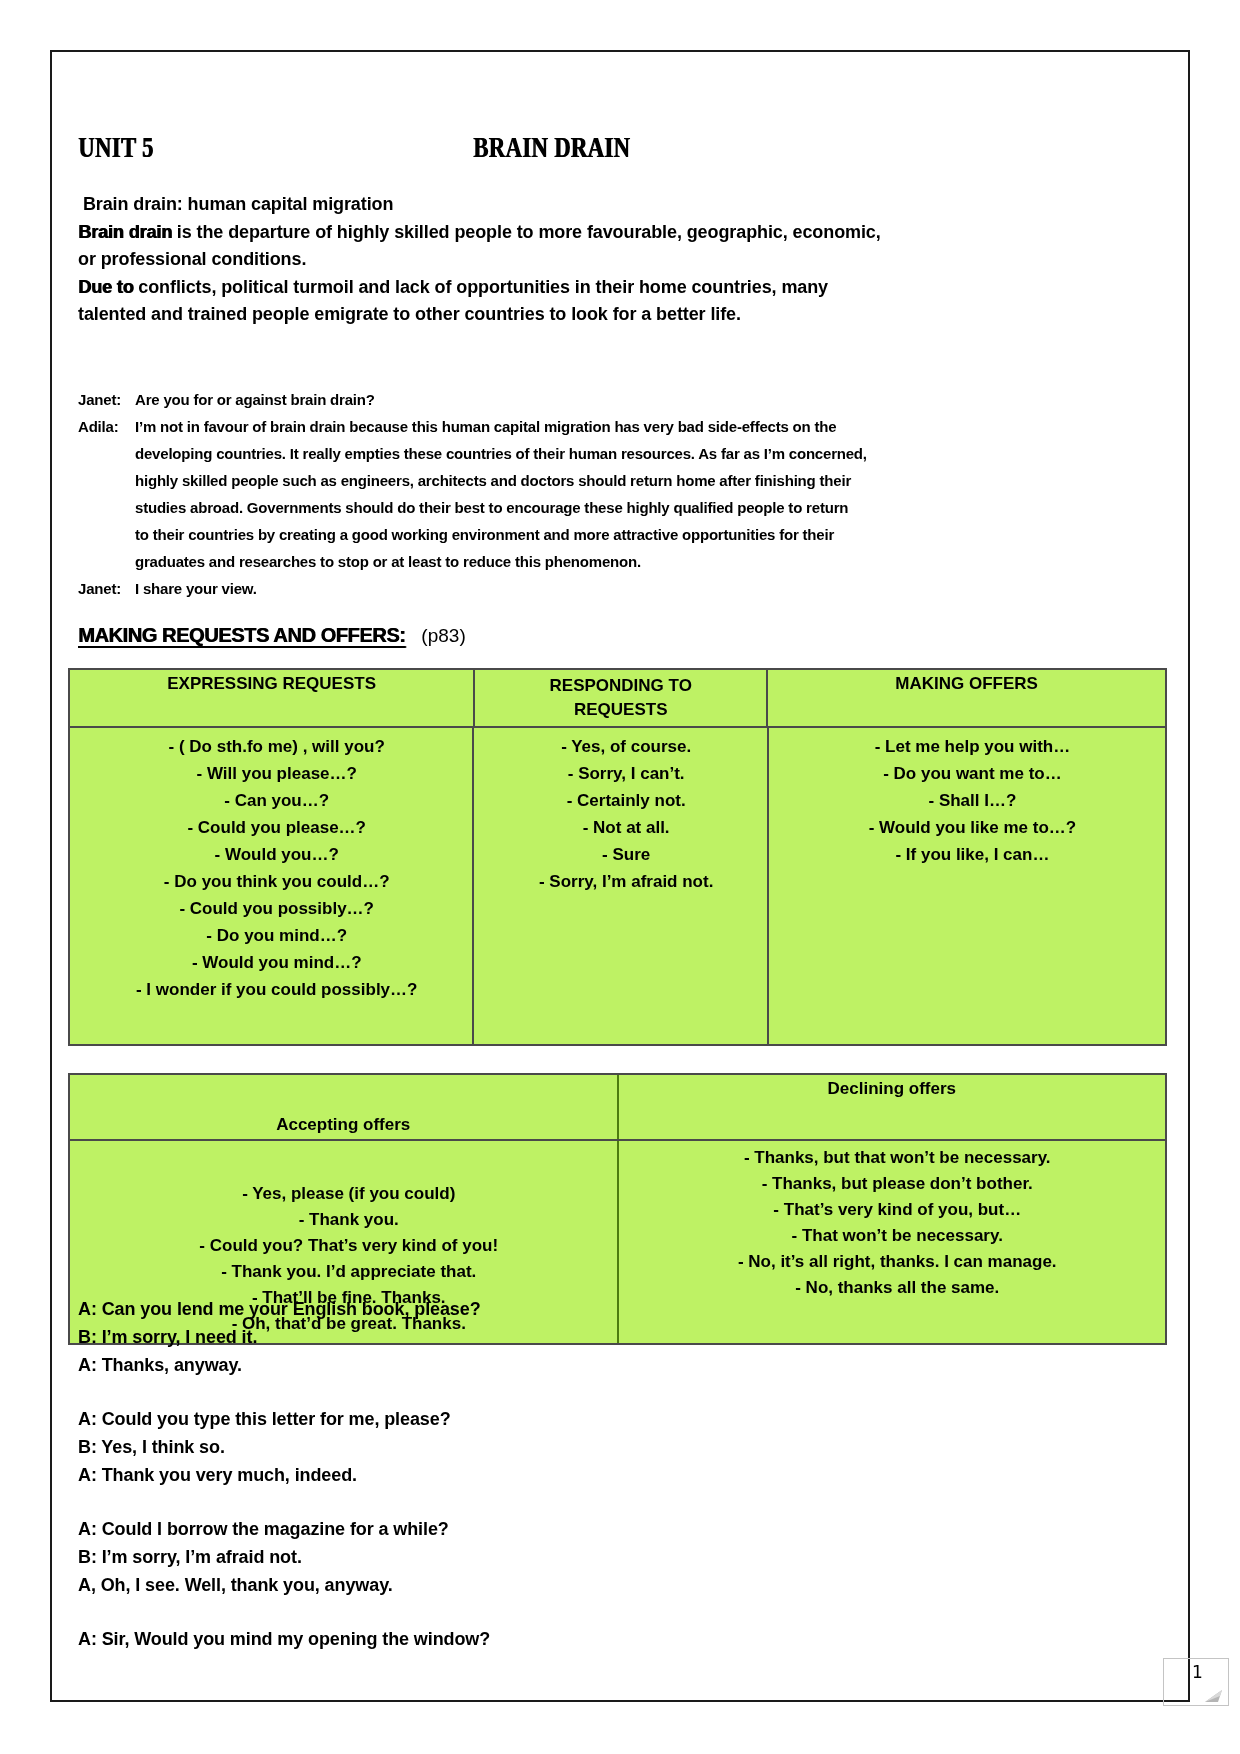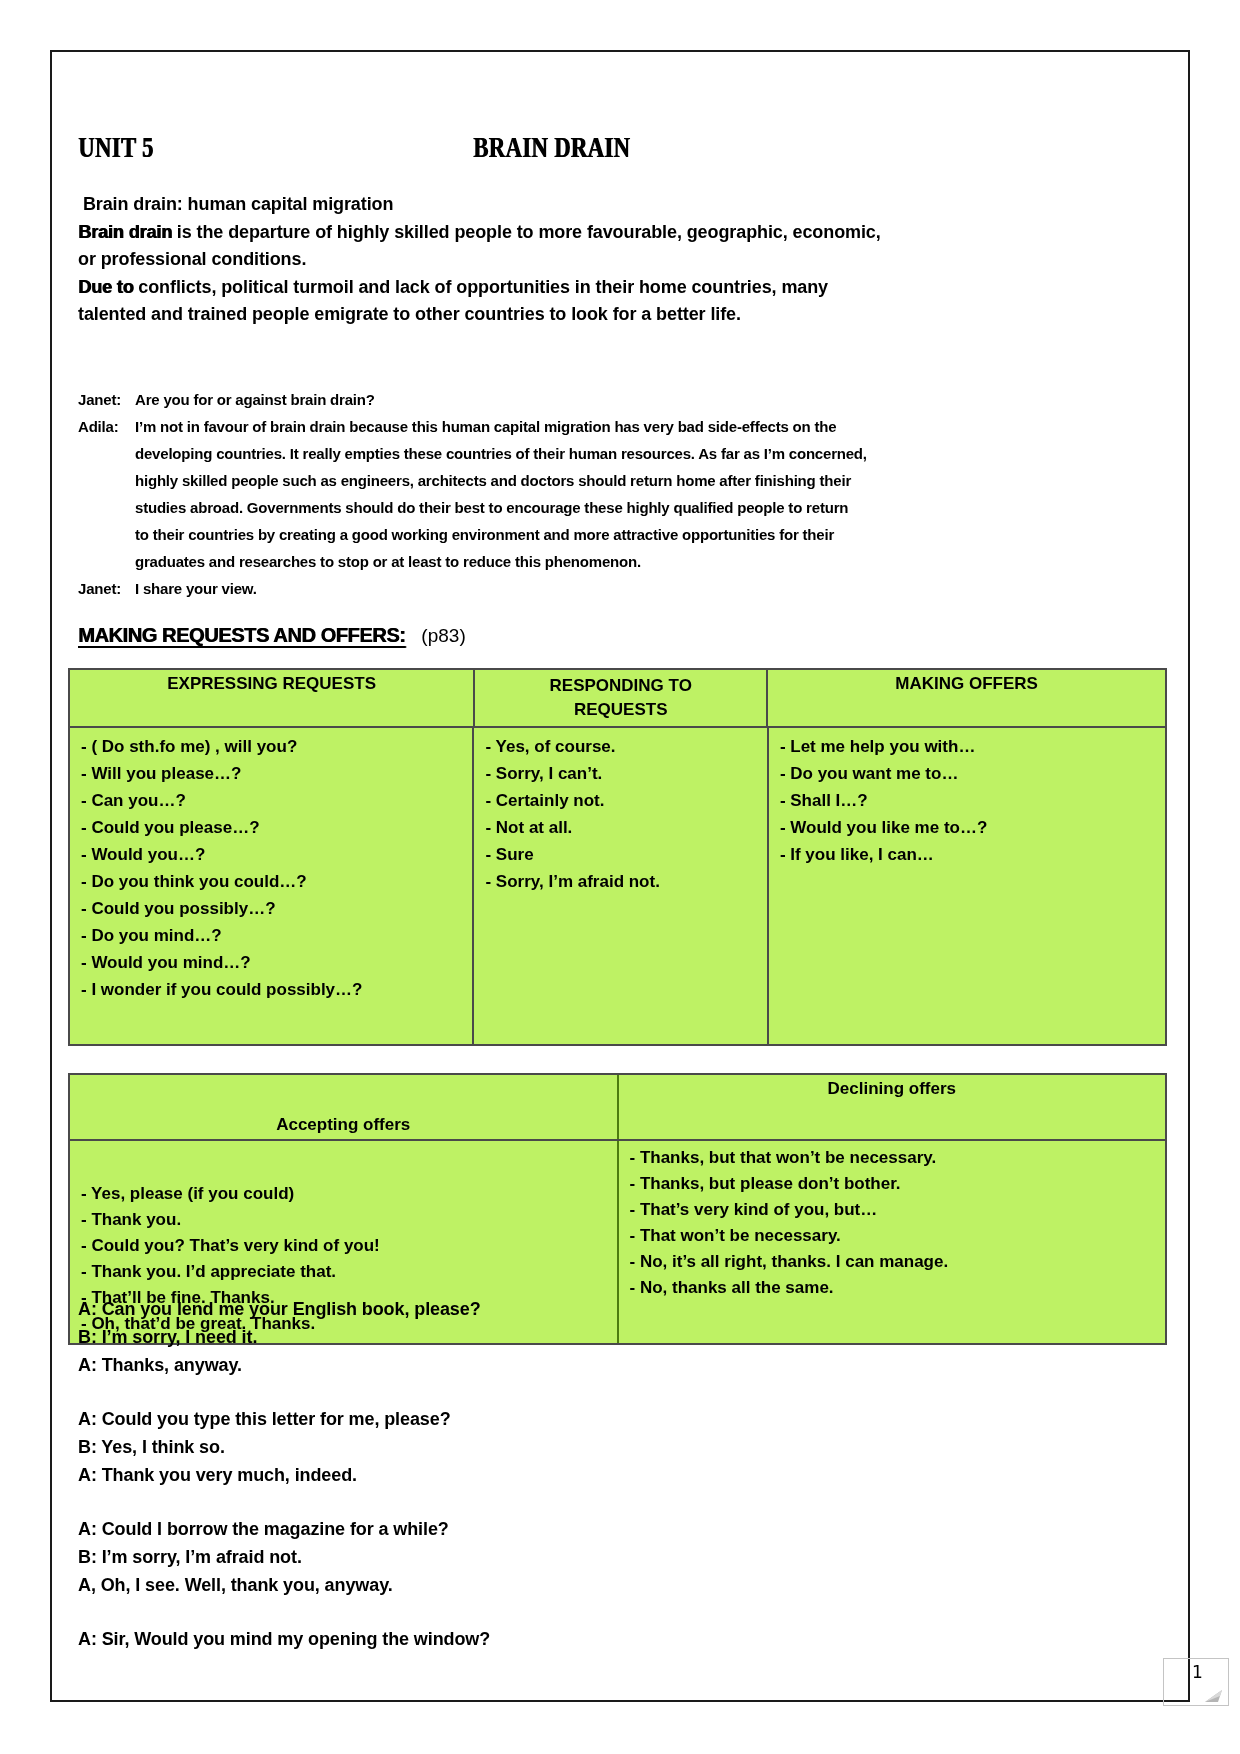--- a/index.html
+++ b/index.html
@@ -38,21 +38,21 @@
   .t1 .c1{width:37%;}
   .t1 .c2{width:26.6%;border-left:2px solid #4a4a4a;}
   .t1 .c3{width:36.4%;border-left:2px solid #4a4a4a;}
   .t1 .hc{min-height:50px;}
   .t1 .bc{min-height:305px;}
   .wrap-head{display:block;width:185px;margin:0 auto;white-space:normal;line-height:24px;}
   .t2 .c1{width:50%;margin-top:36px;}
   .t2 .c2{width:50%;border-left:2px solid #4d7c0f;}
   .t2 .hc{min-height:22px;}
   .t2 .bc{line-height:26px;padding-top:4px;}
-  .cl{white-space:pre;}
+  .cl{white-space:pre;text-align:center;}
   
   .practice{position:absolute;left:78px;top:1295px;font-size:18px;font-weight:bold;
             letter-spacing:-0.1px;line-height:28px;}
   .grp{margin-bottom:26px;}
   
   .badge{position:absolute;left:1163px;top:1658px;width:64px;height:46px;
          border:1px solid #c4c4c4;background:transparent;}
   .badge .num{position:absolute;left:28px;top:3px;font-size:17px;font-family:"DejaVu Sans",sans-serif;}
   .badge svg{position:absolute;right:4px;bottom:2px;}
 </style>

